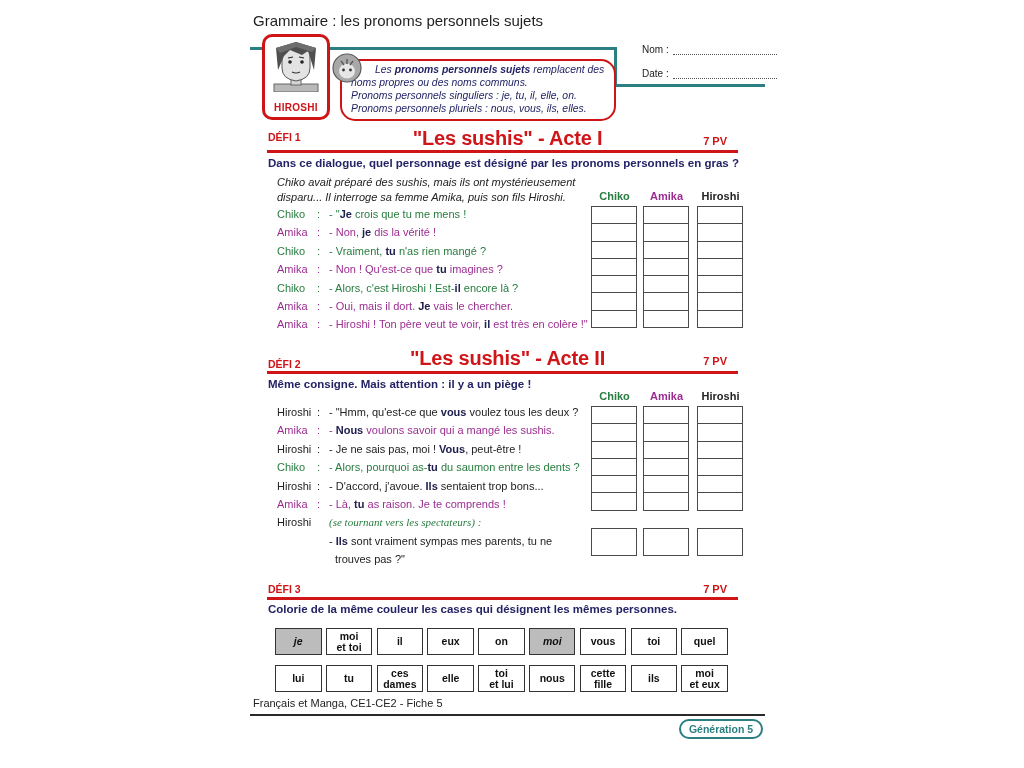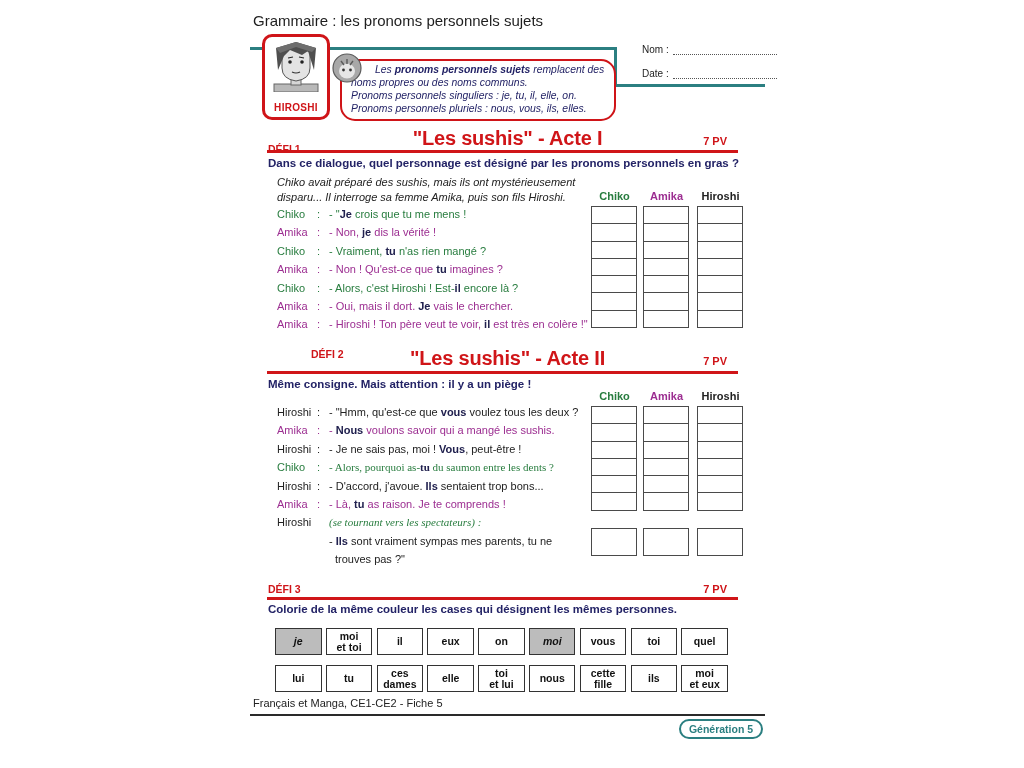--- a/index.html
+++ b/index.html
@@ -24,22 +24,22 @@
   .info-text b{font-style:italic;}
   
   .field-row{left:630px;width:135px;display:flex;align-items:flex-end;font-size:10px;color:#222;padding-left:12px;}
   .nom-row{top:44px;} .date-row{top:68px;}
   .dotted{flex:1;margin-left:4px;border-bottom:1.6px dotted #555;height:10px;}
   
   .defi-label{left:268px;font-size:10.5px;font-weight:bold;color:#cf1418;}
   .defi-title{left:250px;width:515px;text-align:center;font-size:20px;font-weight:bold;color:#d01518;letter-spacing:-.2px;}
   .defi-points{left:686px;width:41px;text-align:right;font-size:11px;font-weight:bold;color:#cf1418;}
   .red-rule{left:267px;width:471px;height:2.5px;background:#d01518;}
-  .lbl1{top:143px;} .ttl1{top:127px;} .pts1{top:135px;} .rule1{top:150px;}
-  .lbl2{top:348px;margin-left:43px;} .ttl2{top:347px;} .pts2{top:355px;} .rule2{top:371px;}
+  .lbl1{top:131px;} .ttl1{top:127px;} .pts1{top:135px;} .rule1{top:150px;}
+  .lbl2{top:358px;} .ttl2{top:347px;} .pts2{top:355px;} .rule2{top:371px;}
   .lbl3{top:583px;} .ttl3{top:572px;} .pts3{top:583px;} .rule3{top:597px;}
   .instruction{left:268px;font-size:11.5px;font-weight:bold;color:#232366;}
   .ins1{top:157px;} .ins2{top:378px;} .ins3{top:603px;}
   .context{left:277px;top:175px;font-size:11px;font-style:italic;color:#222;line-height:14.8px;white-space:pre-line;}
   
   .dialogue{font-size:11px;}
   .dlg1{left:277px;top:208px;} .dlg2{left:277px;top:406px;}
   .dlg-line{height:18.4px;white-space:nowrap;}
   .dlg-speaker{display:inline-block;width:40px;}
   .dlg-colon{display:inline-block;width:8px;}
@@ -201,21 +201,21 @@
         <div class="ans-cell"></div>
         <div class="ans-cell"></div>
         <div class="ans-cell"></div>
       </div>
       <div class="ans-extra" style="left: 106px; top: 138px;"></div>
     </div>
   <div class="abs dialogue dlg2">
       <div class="dlg-line"><span class="dlg-speaker" style="color: rgb(34, 34, 34);">Hiroshi</span><span class="dlg-colon" style="color: rgb(34, 34, 34);">:</span><span class="dlg-text" style="color: rgb(34, 34, 34);">- "Hmm, qu'est-ce que <b>vous</b> voulez tous les deux ?</span></div>
       <div class="dlg-line"><span class="dlg-speaker" style="color: rgb(156, 46, 145);">Amika</span><span class="dlg-colon" style="color: rgb(156, 46, 145);">:</span><span class="dlg-text" style="color: rgb(156, 46, 145);">- <b>Nous</b> voulons savoir qui a mangé les sushis.</span></div>
       <div class="dlg-line"><span class="dlg-speaker" style="color: rgb(34, 34, 34);">Hiroshi</span><span class="dlg-colon" style="color: rgb(34, 34, 34);">:</span><span class="dlg-text" style="color: rgb(34, 34, 34);">- Je ne sais pas, moi ! <b>Vous</b>, peut-être !</span></div>
-      <div class="dlg-line"><span class="dlg-speaker" style="color: rgb(39, 124, 62);">Chiko</span><span class="dlg-colon" style="color: rgb(39, 124, 62);">:</span><span class="dlg-text" style="color: rgb(39, 124, 62); font-family: Liberation Serif, serif;">- Alors, pourquoi as-<b>tu</b> du saumon entre les dents ?</span></div>
+      <div class="dlg-line"><span class="dlg-speaker" style="color: rgb(39, 124, 62);">Chiko</span><span class="dlg-colon" style="color: rgb(39, 124, 62);">:</span><span class="dlg-text" style="color: rgb(39, 124, 62);">- Alors, pourquoi as-<b>tu</b> du saumon entre les dents ?</span></div>
       <div class="dlg-line"><span class="dlg-speaker" style="color: rgb(34, 34, 34);">Hiroshi</span><span class="dlg-colon" style="color: rgb(34, 34, 34);">:</span><span class="dlg-text" style="color: rgb(34, 34, 34);">- D'accord, j'avoue. <b>Ils</b> sentaient trop bons...</span></div>
       <div class="dlg-line"><span class="dlg-speaker" style="color: rgb(156, 46, 145);">Amika</span><span class="dlg-colon" style="color: rgb(156, 46, 145);">:</span><span class="dlg-text" style="color: rgb(156, 46, 145);">- Là, <b>tu</b> as raison. Je te comprends !</span></div>
       <div class="dlg-line"><span class="dlg-speaker" style="color: rgb(34, 34, 34);">Hiroshi</span><span class="dlg-colon" style="color: rgb(34, 34, 34);"></span><span class="dlg-text direction" style="color: rgb(39, 124, 62);">(se tournant vers les spectateurs) :</span></div>
       <div class="dlg-line"><span class="dlg-speaker" style="color: rgb(34, 34, 34);"></span><span class="dlg-colon" style="color: rgb(34, 34, 34);"></span><span class="dlg-text" style="color: rgb(34, 34, 34);">- <b>Ils</b> sont vraiment sympas mes parents, tu ne</span></div>
       <div class="dlg-line"><span class="dlg-speaker" style="color: rgb(34, 34, 34);"></span><span class="dlg-colon" style="color: rgb(34, 34, 34);"></span><span class="dlg-text indent" style="color: rgb(34, 34, 34);">trouves pas ?"</span></div>
     </div>
 
   <div class="abs defi-label lbl3">DÉFI 3</div>
   <div class="abs defi-points pts3">7 PV</div>
   <div class="abs red-rule rule3"></div>

